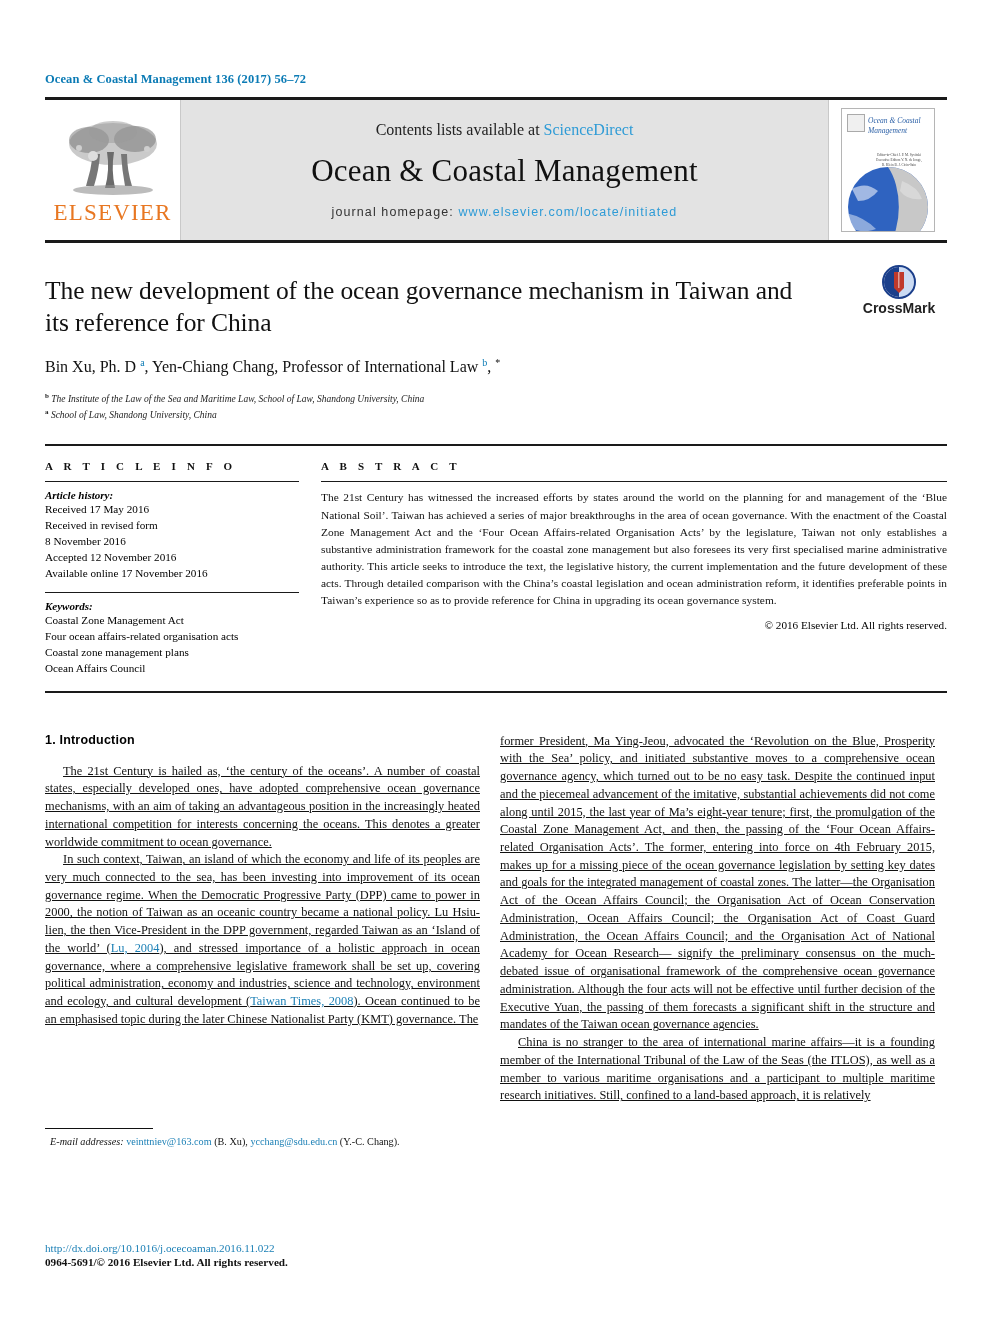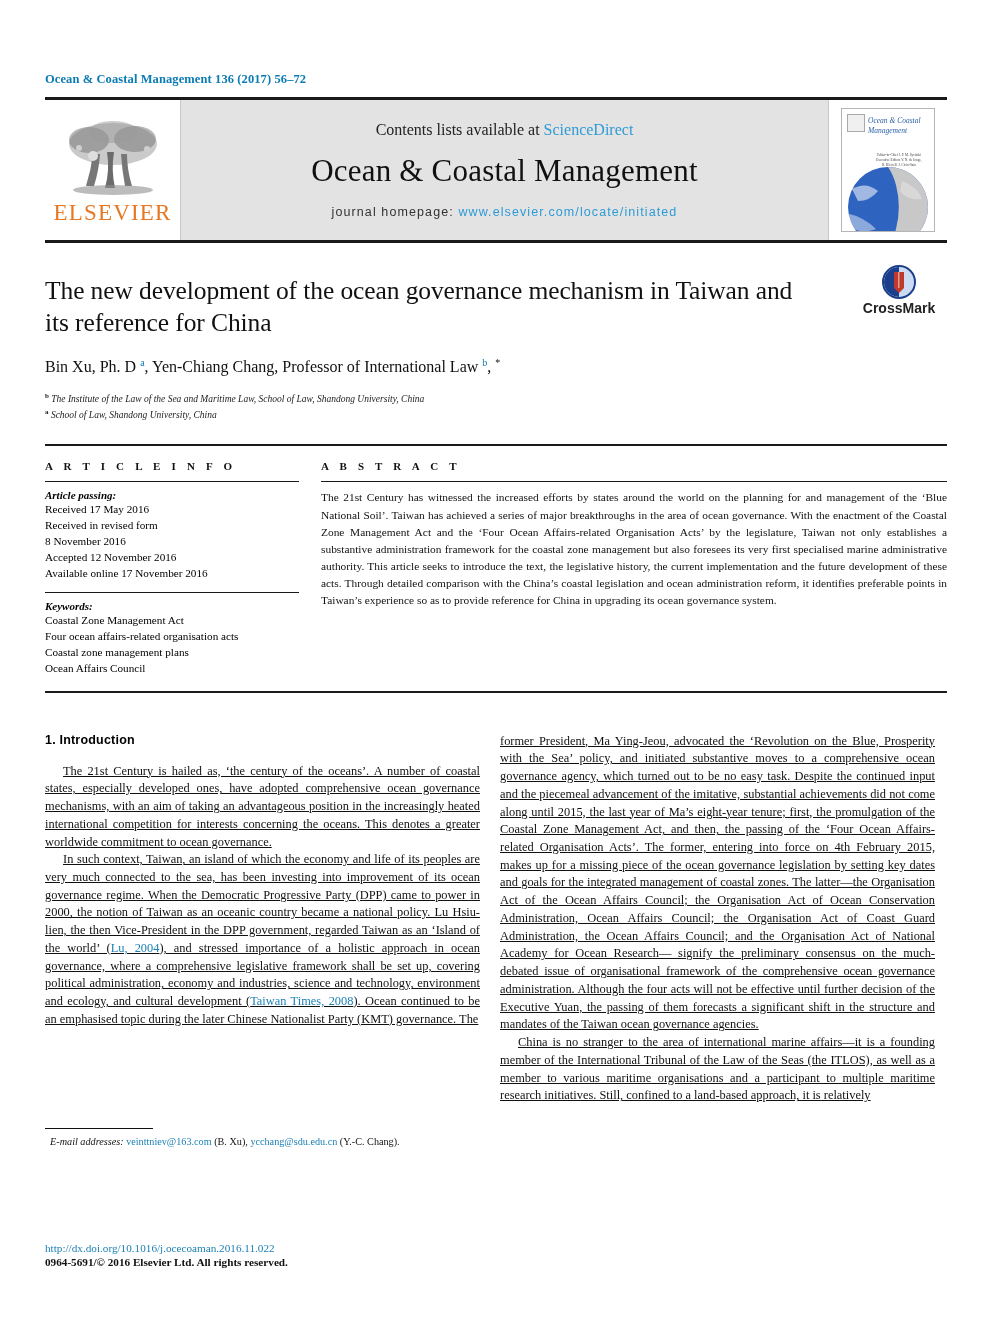--- a/index.html
+++ b/index.html
@@ -357,38 +357,39 @@
       </svg>
       <div class="cm-text">CrossMark</div>
     </div>
   </div>
 
   <div class="info-abstract">
 
     <div class="col-info">
       <div class="sec-head">A R T I C L E   I N F O</div>
       <div class="rule"></div>
-      <div class="info-label">Article passing:</div>
+      <div class="info-label">Article history:</div>
       <div class="info-line">Received 17 May 2016</div>
       <div class="info-line">Received in revised form</div>
       <div class="info-line">8 November 2016</div>
       <div class="info-line">Accepted 12 November 2016</div>
       <div class="info-line">Available online 17 November 2016</div>
       <div class="rule-thin"></div>
       <div class="info-label">Keywords:</div>
       <div class="info-line">Coastal Zone Management Act</div>
       <div class="info-line">Four ocean affairs-related organisation acts</div>
       <div class="info-line">Coastal zone management plans</div>
       <div class="info-line">Ocean Affairs Council</div>
     </div>
 
     <div class="col-abstract">
       <div class="sec-head">A B S T R A C T</div>
       <div class="rule"></div>
       <div class="abstract-body">The 21st Century has witnessed the increased efforts by states around the world on the planning for and management of the ‘Blue National Soil’. Taiwan has achieved a series of major breakthroughs in the area of ocean governance. With the enactment of the Coastal Zone Management Act and the ‘Four Ocean Affairs-related Organisation Acts’ by the legislature, Taiwan not only establishes a substantive administration framework for the coastal zone management but also foresees its very first specialised marine administrative authority. This article seeks to introduce the text, the legislative history, the current implementation and the future development of these acts. Through detailed comparison with the China’s coastal legislation and ocean administration reform, it identifies preferable points in Taiwan’s experience so as to provide reference for China in upgrading its ocean governance system.</div>
+      <div class="copyright-line">© 2016 Elsevier Ltd. All rights reserved.</div>
     </div>
 
   </div>
 
   <div class="body-cols">
     <div class="bcol">
       <h2 class="sec-title">1. Introduction</h2>
       <p class="para">The 21st Century is hailed as, ‘the century of the oceans’. A number of coastal states, especially developed ones, have adopted comprehensive ocean governance mechanisms, with an aim of taking an advantageous position in the increasingly heated international competition for interests concerning the oceans. This denotes a greater worldwide commitment to ocean governance.</p>
       <p class="para"><span>In such context, Taiwan, an island of which the economy and life of its peoples are very much connected to the sea, has been investing into improvement of its ocean governance regime. When the Democratic Progressive Party (DPP) came to power in 2000, the notion of Taiwan as an oceanic country became a national policy. Lu Hsiu-lien, the then Vice-President in the DPP government, regarded Taiwan as an ‘Island of the world’ (</span><a href="#" class="ref">Lu, 2004</a><span>), and stressed importance of a holistic approach in ocean governance, where a comprehensive legislative framework shall be set up, covering political administration, economy and industries, science and technology, environment and ecology, and cultural development (</span><a href="#" class="ref">Taiwan Times, 2008</a><span>). Ocean continued to be an emphasised topic during the later Chinese Nationalist Party (KMT) governance. The</span></p>
     </div>

